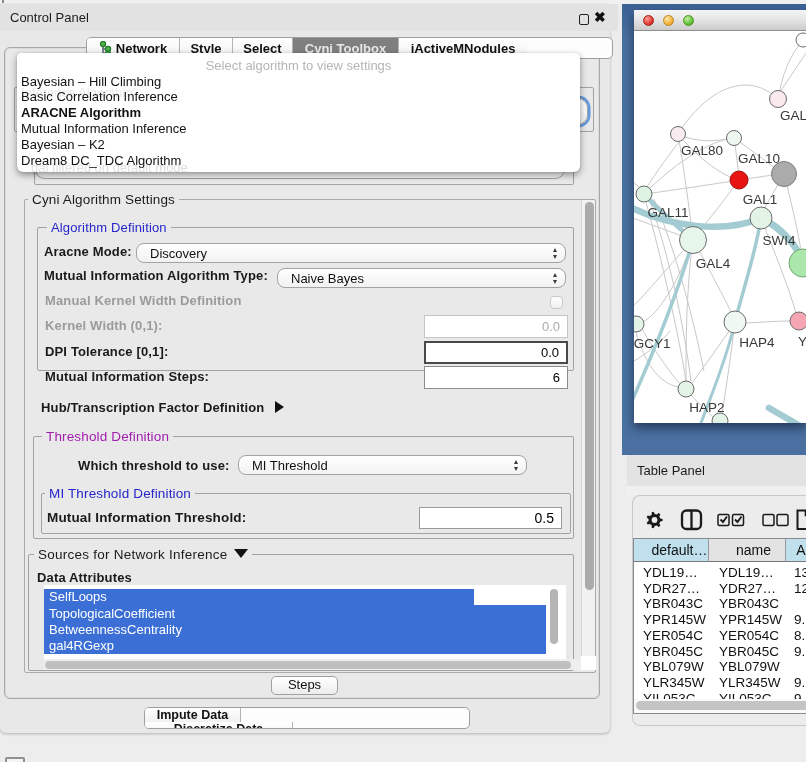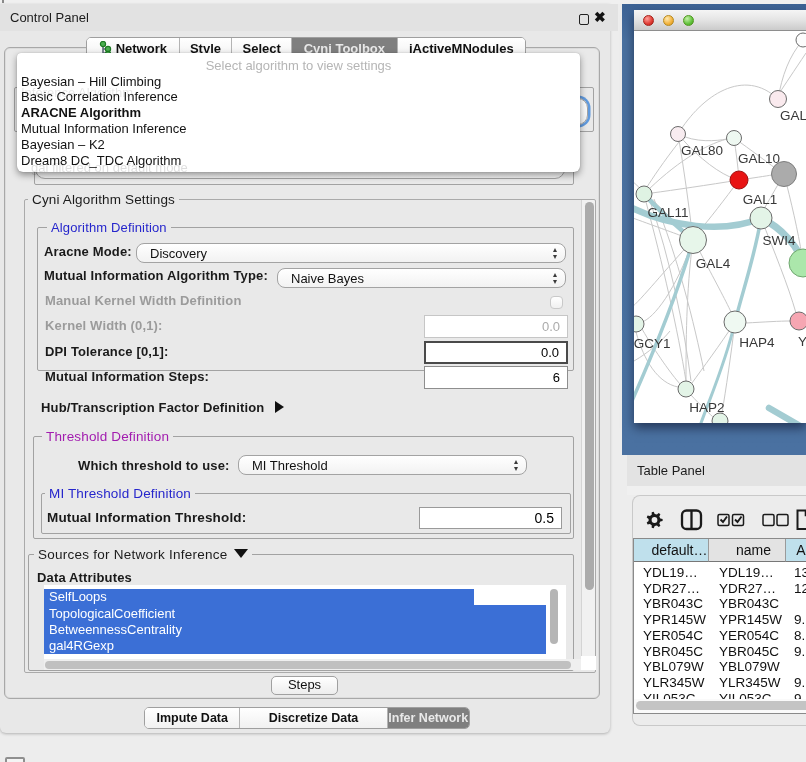--- a/index.html
+++ b/index.html
@@ -18,22 +18,22 @@
   #pane { position:absolute; left:4px; top:43px; width:596px; height:652px;
           border:1px solid #a8a8a8; border-radius:6px; background:#e9e9e9;
           box-shadow:inset 0 0 0 1px #dcdcdc; }
 
   .tabbar { position:absolute; display:flex; height:22px; border:1px solid #9f9f9f; border-radius:5px;
             background:#fdfdfd; overflow:hidden; font-size:13px; font-weight:bold; }
   .tabbar .seg { display:flex; align-items:center; justify-content:center; height:100%; white-space:nowrap;
                  border-right:1px solid #b4b4b4; background:linear-gradient(#ffffff,#f1f1f1); color:#111; }
   .tabbar .seg:last-child { border-right:none; }
   .tabbar .seg.sel { background:#7f7f7f; color:#e9e9e9; }
-  #toptabs { left:86px; top:33px; width:440px; }
-  #bottabs { left:144px; top:703px; width:326px; font-size:12.5px; }
+  #toptabs { left:86px; top:33px; width:527px; }
+  #bottabs { left:144px; top:703px; width:326px; font-size:12.5px;flex-direction:column; }
 
   .group { position:absolute; border:1px solid #a2a2a2; border-radius:2px; }
   .group > .glabel { position:absolute; top:-8px; left:5px; background:#e9e9e9; padding:0 4px;
                      font-size:13.5px; color:#1c1c1c; white-space:nowrap; letter-spacing:0.15px; }
   .group > .glabel.blab { color:#2626cc; }
   .group > .glabel.grlab { color:#a21caf; }
 
   .combo { position:absolute; background:linear-gradient(#ffffff,#f2f2f2); border:1px solid #a3a3a3; border-radius:8px;
            font-size:13px; color:#111; display:flex; align-items:center; padding-left:13px; white-space:nowrap; }
   .updn { position:absolute; right:7px; top:50%; margin-top:-5.5px; width:5px; height:11px; }

